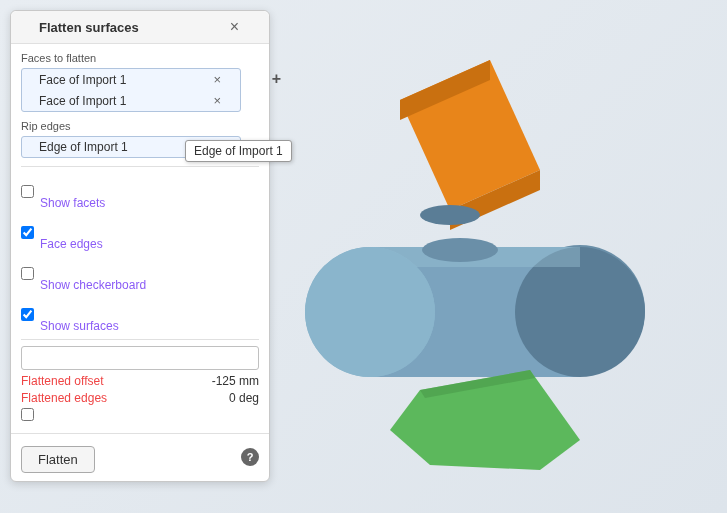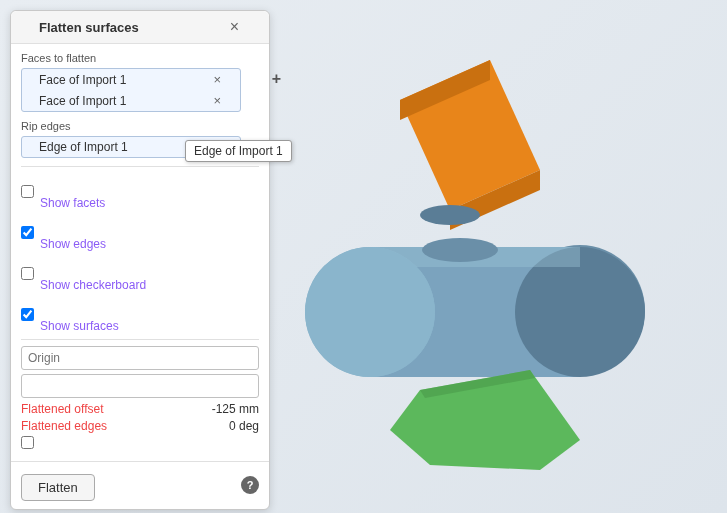--- a/index.html
+++ b/index.html
@@ -299,35 +299,34 @@
 
     <hr class="divider">
 
     
     <div class="checkbox-row">
       <input type="checkbox" id="cb-facets" style="">
       <label class="checkbox-label" for="cb-facets">Show facets</label>
     </div>
     <div class="checkbox-row">
       <input type="checkbox" id="cb-edges" checked="" style="">
-      <label class="checkbox-label" for="cb-edges">Show edges</label>
+      <label class="checkbox-label" for="cb-edges">Face edges</label>
     </div>
     <div class="checkbox-row">
       <input type="checkbox" id="cb-checkerboard" style="">
       <label class="checkbox-label" for="cb-checkerboard">Show checkerboard</label>
     </div>
     <div class="checkbox-row">
       <input type="checkbox" id="cb-flattened" checked="" style="">
       <label class="checkbox-label" for="cb-flattened">Show surfaces</label>
     </div>
 
     <hr class="divider">
 
     
-    <input type="text" class="input-field" placeholder="Origin" style="">
 
     
     <input type="text" class="input-field" style="">
 
     
     <div class="value-row">
       <span class="value-label">Flattened offset</span>
       <span class="value-number">-125 mm</span>
     </div>
 

